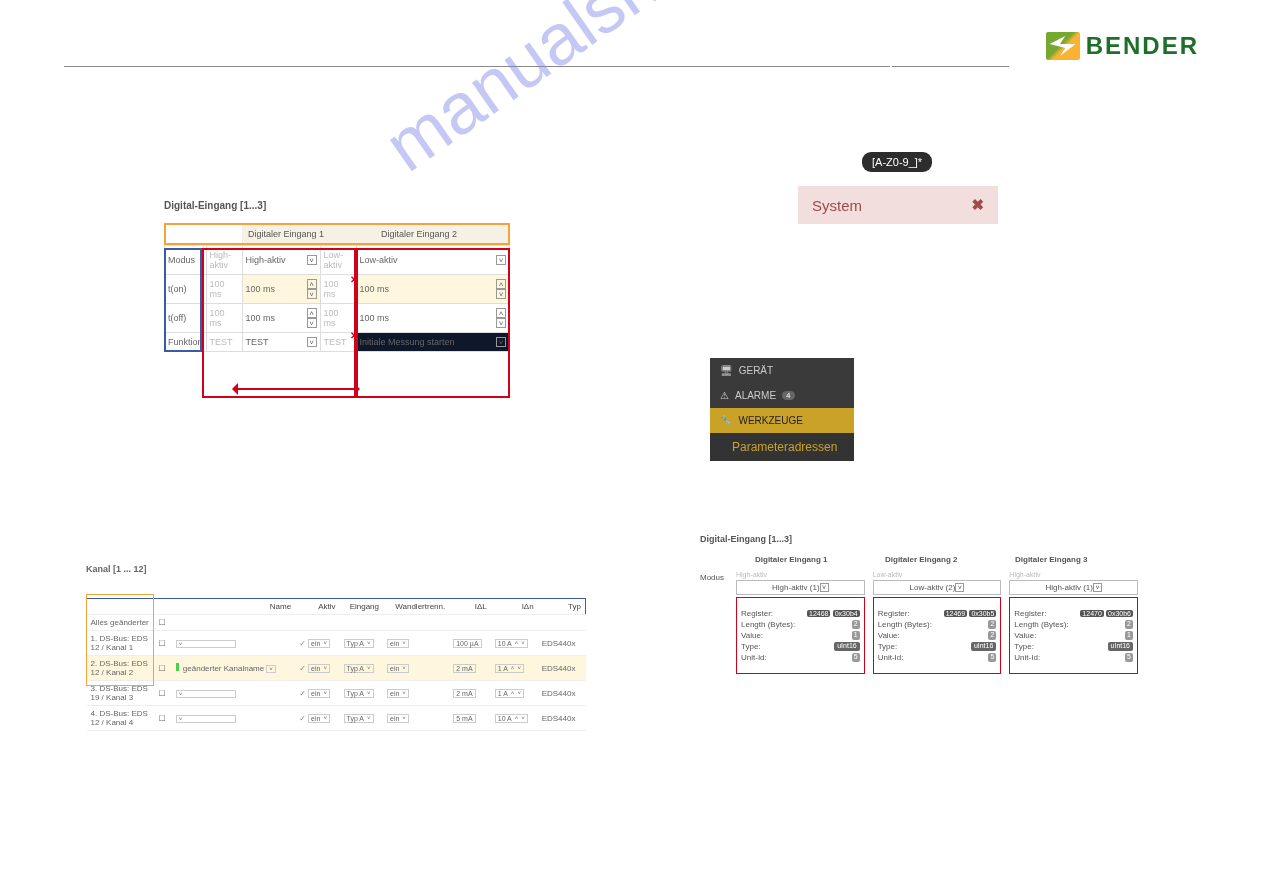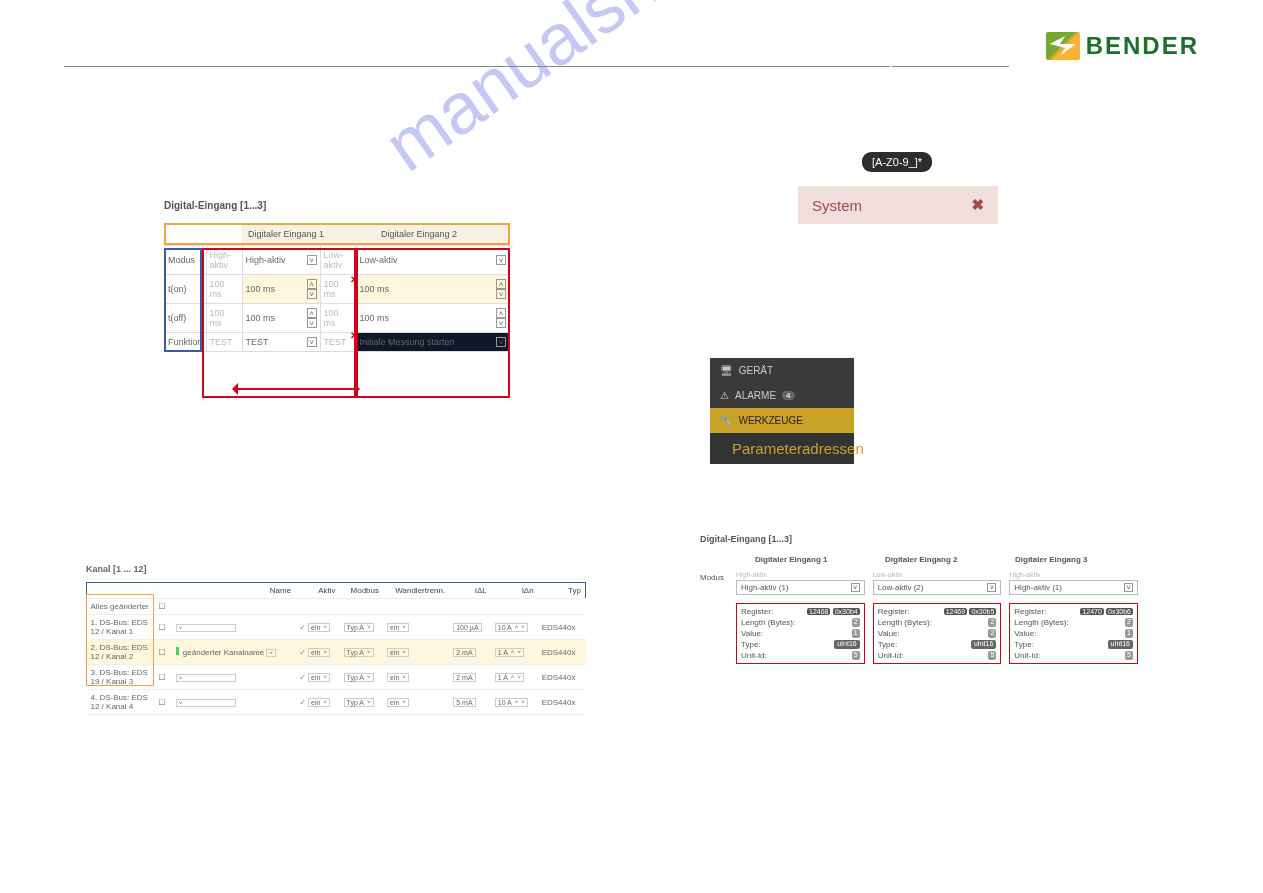--- a/index.html
+++ b/index.html
@@ -37,31 +37,31 @@
   .tooltip{background:#2d2d2d;color:#fff;font-size:11px;padding:4px 10px;border-radius:9px;display:inline-block;position:relative;left:64px}
   .tooltip::after{content:"";position:absolute;left:48%;bottom:-6px;border:6px solid transparent;border-top-color:#2d2d2d}
   .syserr{margin-top:14px;background:#f3dede;padding:10px 14px;display:flex;justify-content:space-between;align-items:center;color:#a14a4a;font-size:15px}
   .syserr .x{font-weight:700}
   
   .figC{position:absolute;left:710px;top:358px;width:424px;font-size:10px}
   .figC .side{width:144px;background:#3a3a3a;color:#ccc;float:left}
   .figC .side .row{padding:7px 10px;display:flex;align-items:center;gap:6px;font-size:10px}
   .figC .side .row.badge{justify-content:flex-start}
   .figC .side .row.active{background:#c9a227;color:#222}
-  .figC .side .row.sub{padding-left:22px;color:#c9a227;background:#333;font-size:15px}
+  .figC .side .row.sub{padding-left:22px;color:#c9a227;background:#333;font-size:12px}
   .figC .pill{background:#666;border-radius:6px;font-size:8px;padding:0 4px;color:#fff}
   .figC .main{margin-left:144px;background:#fff;padding:8px 14px}
   .figC .main h4{font-size:13px;margin:4px 0 10px;color:#333;font-weight:700}
   .figC .main .q{font-size:9px;color:#444;margin-bottom:10px}
   .figC .radio{display:inline-flex;align-items:center;gap:3px;font-size:9px;margin-right:14px}
   .figC .dot{width:8px;height:8px;border:1px solid #777;border-radius:50%}
   .figC .dot.sel{background:radial-gradient(circle,#333 40%,#fff 45%)}
   
   .figD{position:absolute;left:86px;top:564px;width:500px;font-size:8px;color:#666}
-  .figD .title{font-size:9px;font-weight:700;margin-bottom:8px}
+  .figD .title{font-size:9px;font-weight:700;margin-bottom:24px}
   .figD table{border-collapse:collapse;width:100%}
   .figD th,.figD td{padding:3px 4px;font-size:8px;border-bottom:1px solid #eee}
   .figD th{text-align:right;font-weight:400;color:#444}
   .figD .hdr-blue{border:1.5px solid #3b5aa6}
   .figD .lcol{width:68px}
   .figD .box-or{border:1.5px solid #f1a33c}
   .figD .check::before{content:"✓";color:#888;font-size:8px}
   .figD .dd2{display:inline-flex;align-items:center;border:1px solid #ccc;padding:0 2px;font-size:7px;gap:3px}
   .figD .dd2 .car{font-size:6px}
   .figD .hl{background:#fef7de}
@@ -69,23 +69,23 @@
   .figD .greenbar{display:inline-block;width:3px;height:8px;background:#48d14b;margin-right:2px}
   
   .figE{position:absolute;left:700px;top:534px;width:442px;font-size:8px;color:#555}
   .figE .title{font-size:9px;font-weight:700;margin-bottom:8px}
   .figE .hdr{display:flex}
   .figE .hdr .sp{width:52px}
   .figE .hdr .col{flex:1;font-size:8px;font-weight:700;text-align:left;padding:3px}
   .figE .row{display:flex;align-items:flex-start}
   .figE .rlab{width:32px;padding-top:2px}
   .figE .col{flex:1;padding:0 4px}
-  .figE .selbox{border:1px solid #bbb;display:flex;justify-content:space-between;padding:2px 4px;font-size:8px;margin-bottom:8px}
+  .figE .selbox{border:1px solid #bbb;display:flex;justify-content:center;padding:2px 4px;font-size:8px;margin-bottom:2px}
   .figE .car{border:1px solid #999;width:9px;height:9px;display:flex;align-items:center;justify-content:center;font-size:7px}
-  .figE .info{border:1.5px solid #d0021b;padding:2px 4px}
+  .figE .info{border:1.5px solid #d0021b;padding:10px 4px}
   .figE .info .line{display:flex;justify-content:space-between;padding:1px 0;font-size:8px}
   .figE .badge{background:#555;color:#fff;border-radius:2px;padding:0 2px;font-size:7px}
   .figE .badge2{background:#999;color:#fff;border-radius:2px;padding:0 2px;font-size:7px}
   .figE .badge3{background:#666;color:#fff;border-radius:2px;padding:0 3px;font-size:7px}
 </style>
 </head>
 <body>
 
 <div class="page">
   <div class="topline l"></div>
@@ -226,21 +226,21 @@
 
   <div class="figD">
     <div class="title">Kanal [1 ... 12]</div>
     <table>
       <tbody>
           <tr class="hdr-blue">
         <th class="lcol"></th>
             <th></th>
         <th>Name</th>
         <th>Aktiv</th>
-        <th>Modbus</th>
+        <th>Eingang</th>
         <th>Wandlertrenn.</th>
         <th>IΔL</th>
         <th>IΔn</th>
         <th>Typ</th>
       </tr>
       </tbody>
         <tbody id="figD-body">
           <tr>
             <td class="lcol">Alles geänderter</td>
             <td>☐</td>

